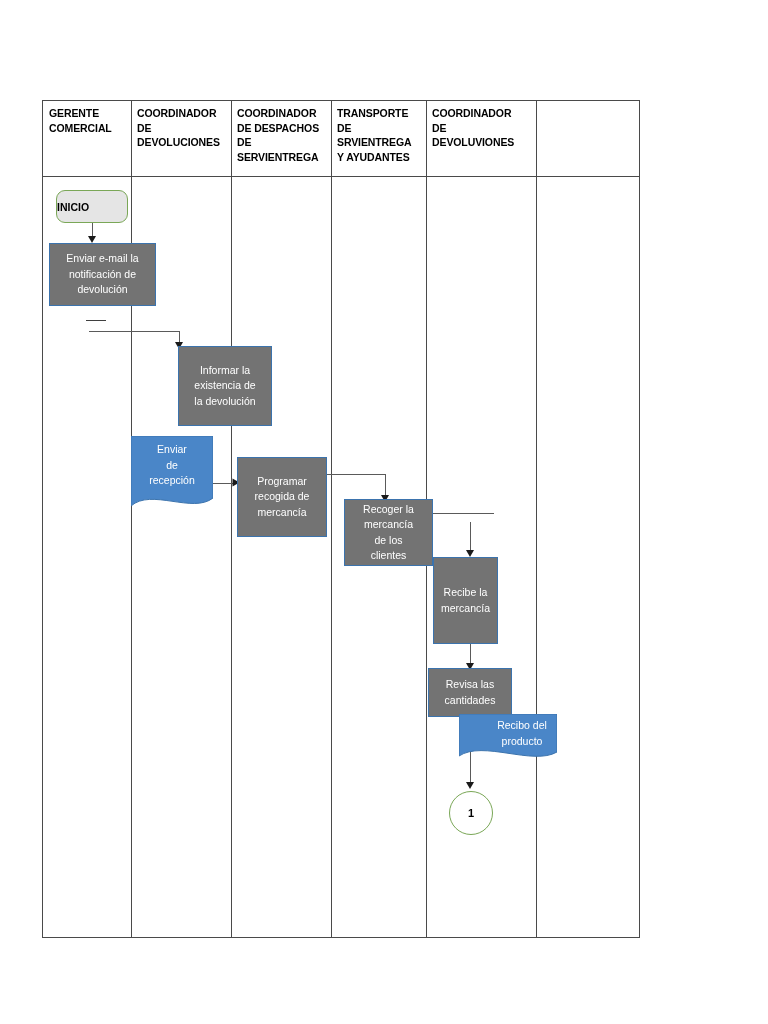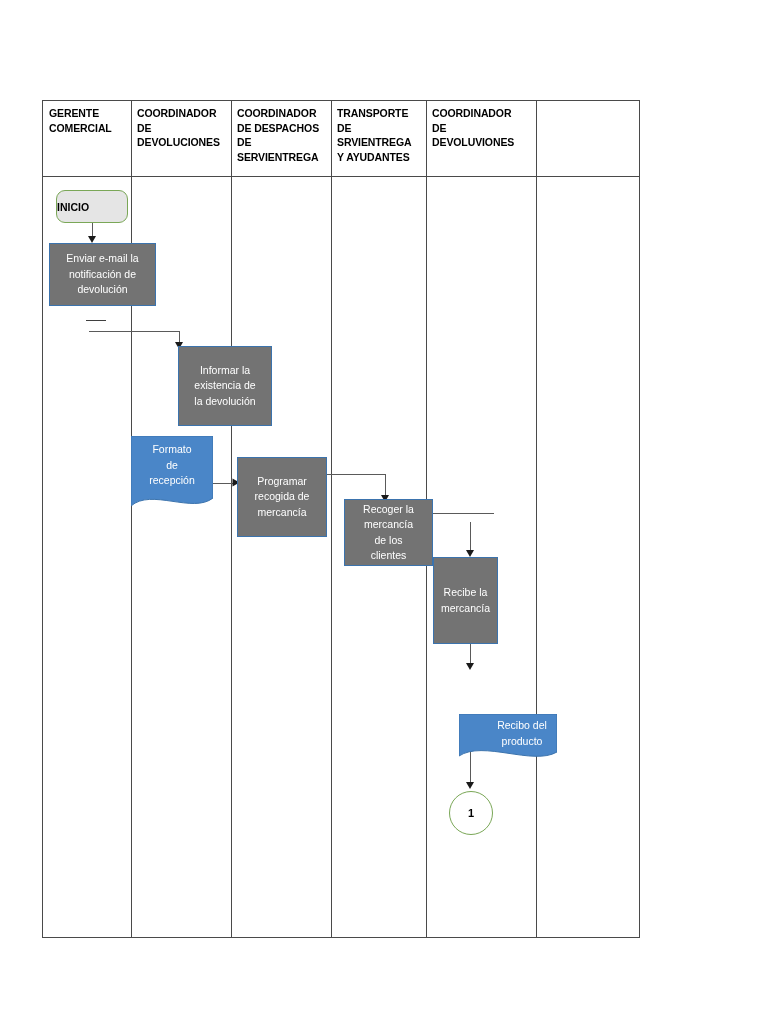--- a/index.html
+++ b/index.html
@@ -221,21 +221,21 @@
   <div class="proc" style="left:134px; top:334px; width:94px; height:80px;margin-left:44px;">
     <span>Informar la
 existencia de
 la devolución</span>
   </div>
 
   <div class="docshape" style="left:131px; top:424px; width:82px; height:82px;">
     <svg width="82" height="82" viewBox="0 0 82 82">
       <path d="M0,0 L82,0 L82,62 C62,78 20,52 0,70 Z" fill="#4a86c8" stroke="#3b73ad" stroke-width="1"></path>
     </svg>
-    <div class="doclabel">Formato
+    <div class="doclabel">Enviar
 de
 recepción</div>
   </div>
 
   <div class="proc" style="left:237px; top:445px; width:90px; height:80px;">
     <span>Programar
 recogida de
 mercancía</span>
   </div>
 
@@ -244,20 +244,24 @@
 mercancía
 de los
 clientes</span>
   </div>
 
   <div class="proc" style="left:433px; top:545px; width:65px; height:87px;">
     <span>Recibe la
 mercancía</span>
   </div>
 
+  <div class="proc" style="left:428px; top:656px; width:84px; height:49px;">
+    <span>Revisa las
+cantidades</span>
+  </div>
 
   <div class="docshape" style="left:459px; top:702px; width:98px; height:52px;">
     <svg width="98" height="52" viewBox="0 0 98 52">
       <path d="M0,0 L98,0 L98,38 C74,52 24,26 0,42 Z" fill="#4a86c8" stroke="#3b73ad" stroke-width="1"></path>
     </svg>
     <div class="doclabel" style="top:4px;padding-left:28px;">Recibo del
 producto</div>
   </div>
 
   <div class="connector-circle" style="left:449px; top:779px; width:44px; height:44px;">

